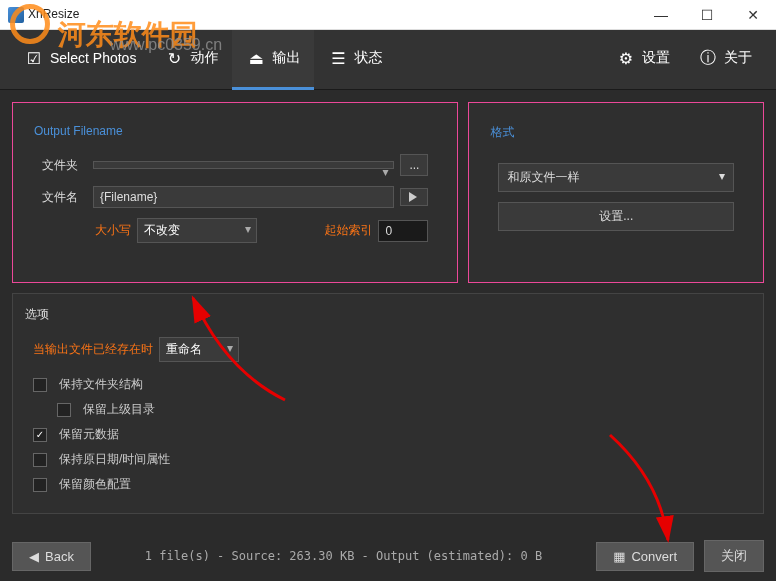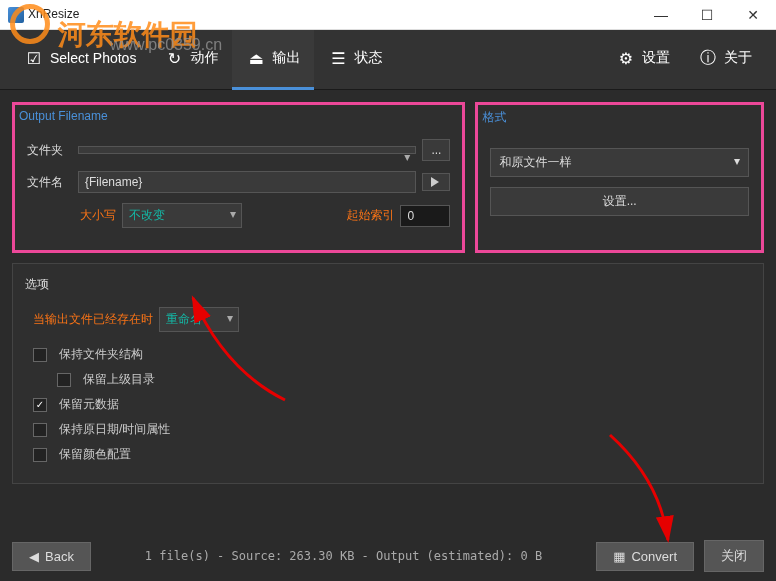--- a/index.html
+++ b/index.html
@@ -18,32 +18,32 @@
 .watermark-url { font-size: 16px; color: #a3a3a3; position: absolute; top: 32px; left: 100px; font-weight: normal; opacity: 0.8; }
 
 .toolbar { height: 60px; background: #333; display: flex; align-items: center; padding: 0 10px; border-bottom: 1px solid #1a1a1a; }
 .tab { display: flex; align-items: center; gap: 6px; padding: 0 14px; height: 60px; color: #fff; font-size: 14px; cursor: pointer; border-bottom: 3px solid transparent; }
 .tab.active { background: #3a3a3a; border-bottom: 3px solid #4a90d9; }
 .tab-icon { width: 20px; height: 20px; display: flex; align-items: center; justify-content: center; font-size: 16px; }
 .toolbar-right { margin-left: auto; display: flex; }
 
 .content { position: absolute; top: 90px; left: 0; right: 0; bottom: 50px; padding: 12px; overflow: hidden; }
 
-.panel { border: 3px solid #ec4899; background: #2f2f2f; padding: 4px; position: relative; }
+.panel { border: 1px solid #ec4899; background: #2f2f2f; padding: 21px; position: relative; }
 .panel-title { color: #4a90d9; font-size: 12px; margin-bottom: 8px; }
 
 .output-section { display: flex; gap: 10px; margin-bottom: 10px; }
 .output-left { flex: 1.6; }
 .output-right { flex: 1; }
 
 .row { display: flex; align-items: center; gap: 6px; margin-bottom: 10px; }
 .row-label { width: 45px; text-align: left; font-size: 12px; color: #ddd; }
 .row-label-sm { font-size: 12px; color: #f97316; }
 
-.select { background: #3a3a3a; border: 1px solid #555; color: #14b8a6; padding: 3px 20px 3px 6px; font-size: 12px; position: relative; cursor: pointer; }
+.select { background: #3a3a3a; border: 1px solid #555; color: #ffffff; padding: 3px 20px 3px 6px; font-size: 12px; position: relative; cursor: pointer; }
 .select::after { content: "▾"; position: absolute; right: 5px; top: 3px; color: #aaa; }
 .select-wide { flex: 1; }
 .select-med { width: 120px; }
 
 .input { background: #3a3a3a; border: 1px solid #555; color: #ddd; padding: 3px 6px; font-size: 12px; }
 
 .btn-sm { background: #3a3a3a; border: 1px solid #555; color: #ddd; padding: 3px 8px; font-size: 12px; cursor: pointer; min-width: 28px; text-align: center; }
 
 .num-input { width: 50px; background: #1a1a1a; border: 1px solid #555; color: #ddd; padding: 3px 6px; font-size: 12px; }
 

